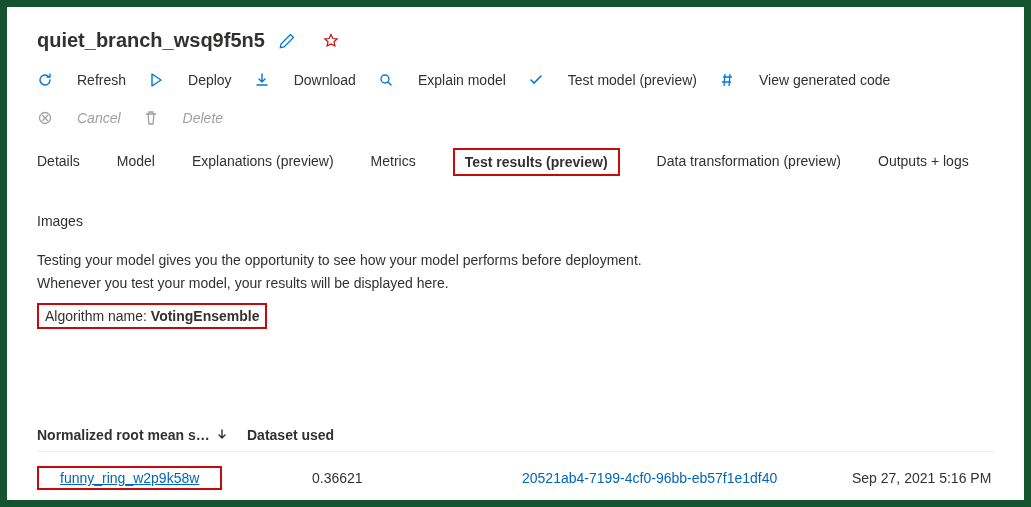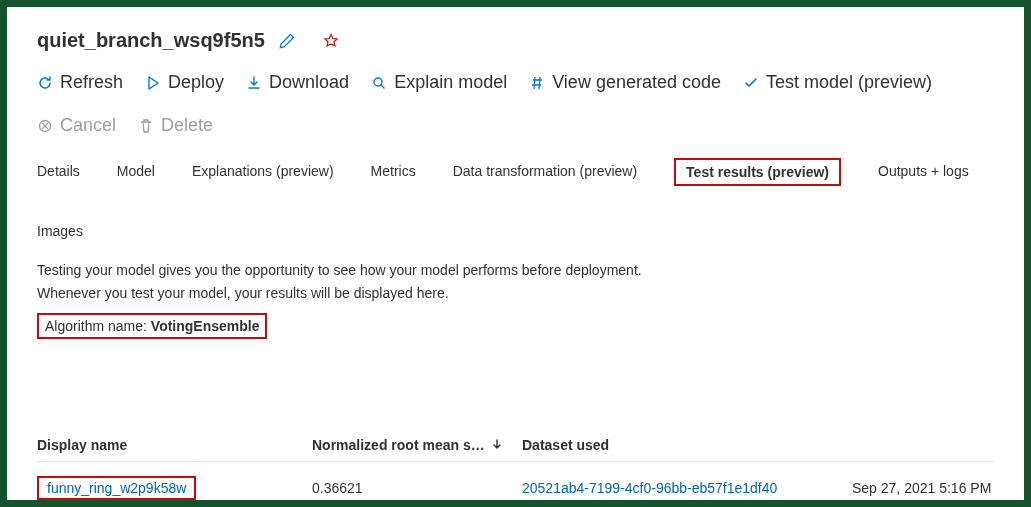--- a/index.html
+++ b/index.html
@@ -35,26 +35,26 @@
   .toolbar {
     display: flex;
     align-items: center;
     gap: 22px;
     margin-bottom: 22px;
     flex-wrap: wrap;
   }
   .tbtn {
     display: inline-flex;
     align-items: center;
-    gap: 7px;
+    gap: 24px;
     color: #323130;
     cursor: pointer;
-    font-size: 18px;
-  }
-  .tbtn.disabled { color: #a19f9d; cursor: default; }
+    font-size: 14px;
+  }
+  .tbtn.disabled { color: #a19f9d; cursor: default; font-style: italic; }
   .tbtn .ticon { width:16px; height:16px; display:inline-flex; align-items:center; justify-content:center;}
   .tbtn .ticon svg { width:16px; height:16px; }
   .tbtn .ticon.blue svg { stroke:#0078d4; fill:none;}
   .tabs {
     display: flex;
     align-items: center;
     gap: 37px;
     margin-bottom: 18px;
     flex-wrap: wrap;
   }
@@ -102,22 +102,23 @@
   .col3 { width: 330px; }
   .col4 { flex:1; }
   .trow {
     padding: 14px 0;
     border-top: 1px solid #edebe9;
     font-size: 14px;
   }
   .link { color: #0067b8; cursor: pointer; }
   .link.box {
     border: 2px solid #c40a0a;
-    padding: 2px 8px;
+    padding: 2px 21px;
     display: inline-block;
+    text-decoration: underline;
   }
   .sort-arrow svg { width:12px; height:12px; }
 </style>
 </head>
 <body>
 
 <div class="container">
 
   
   <div class="title-row">
@@ -165,32 +166,32 @@
           <svg viewBox="0 0 16 16">
             <circle cx="7" cy="7" r="4" fill="none" stroke="#0078d4" stroke-width="1.4"></circle>
             <path d="M10 10l3 3" stroke="#0078d4" stroke-width="1.4" stroke-linecap="round"></path>
           </svg>
         </span>
       <span>Explain model</span>
     </span>
     <span class="tbtn">
       <span class="ticon blue">
           <svg viewBox="0 0 16 16">
+            <path d="M3 8l3 3 7-7" fill="none" stroke="#0078d4" stroke-width="1.6" stroke-linecap="round"></path>
+          </svg>
+        </span>
+      <span>Test model (preview)</span>
+    </span>
+    <span class="tbtn">
+      <span class="ticon blue">
+          <svg viewBox="0 0 16 16">
             <path d="M4 5h9M3 10h9M6 2l-1 12M11 2l-1 12" fill="none" stroke="#0078d4" stroke-width="1.3"></path>
           </svg>
         </span>
       <span>View generated code</span>
-    </span>
-    <span class="tbtn">
-      <span class="ticon blue">
-          <svg viewBox="0 0 16 16">
-            <path d="M3 8l3 3 7-7" fill="none" stroke="#0078d4" stroke-width="1.6" stroke-linecap="round"></path>
-          </svg>
-        </span>
-      <span>Test model (preview)</span>
     </span>
     <span class="tbtn disabled">
       <span class="ticon">
           <svg viewBox="0 0 16 16">
             <circle cx="8" cy="8" r="5.5" fill="none" stroke="#a19f9d" stroke-width="1.3"></circle>
             <path d="M5 5l6 6M11 5l-6 6" stroke="#a19f9d" stroke-width="1.3"></path>
           </svg>
         </span>
       <span>Cancel</span>
     </span>
@@ -203,41 +204,40 @@
       <span>Delete</span>
     </span>
   </div>
 
   
   <div class="tabs">
     <span class="tab">Details</span>
     <span class="tab">Model</span>
     <span class="tab">Explanations (preview)</span>
     <span class="tab">Metrics</span>
+    <span class="tab active">Test results (preview)</span>
     <span class="tab">Data transformation (preview)</span>
-    <span class="tab active">Test results (preview)</span>
     <span class="tab">Outputs + logs</span>
     <span class="tab">Images</span>
   </div>
 
   
   <div class="desc">
     <div>Testing your model gives you the opportunity to see how your model performs before deployment.</div>
     <div>Whenever you test your model, your results will be displayed here.</div>
   </div>
 
   
   <div class="algo-row box">
     <span>Algorithm name: </span><span class="value">VotingEnsemble</span>
   </div>
 
   
   <div class="table">
     <div class="thead">
-      <div class="col1">Display name</div>
       <div class="col2">
         <span>Normalized root mean s…</span>
         <span class="sort-arrow"><svg viewBox="0 0 12 12">
               <path d="M6 2v8m0 0l-3-3m3 3l3-3" fill="none" stroke="#323130" stroke-width="1.4" stroke-linecap="round"></path>
             </svg></span>
       </div>
       <div class="col3">Dataset used</div>
     </div>
     <div class="trow">
       <div class="col1">

